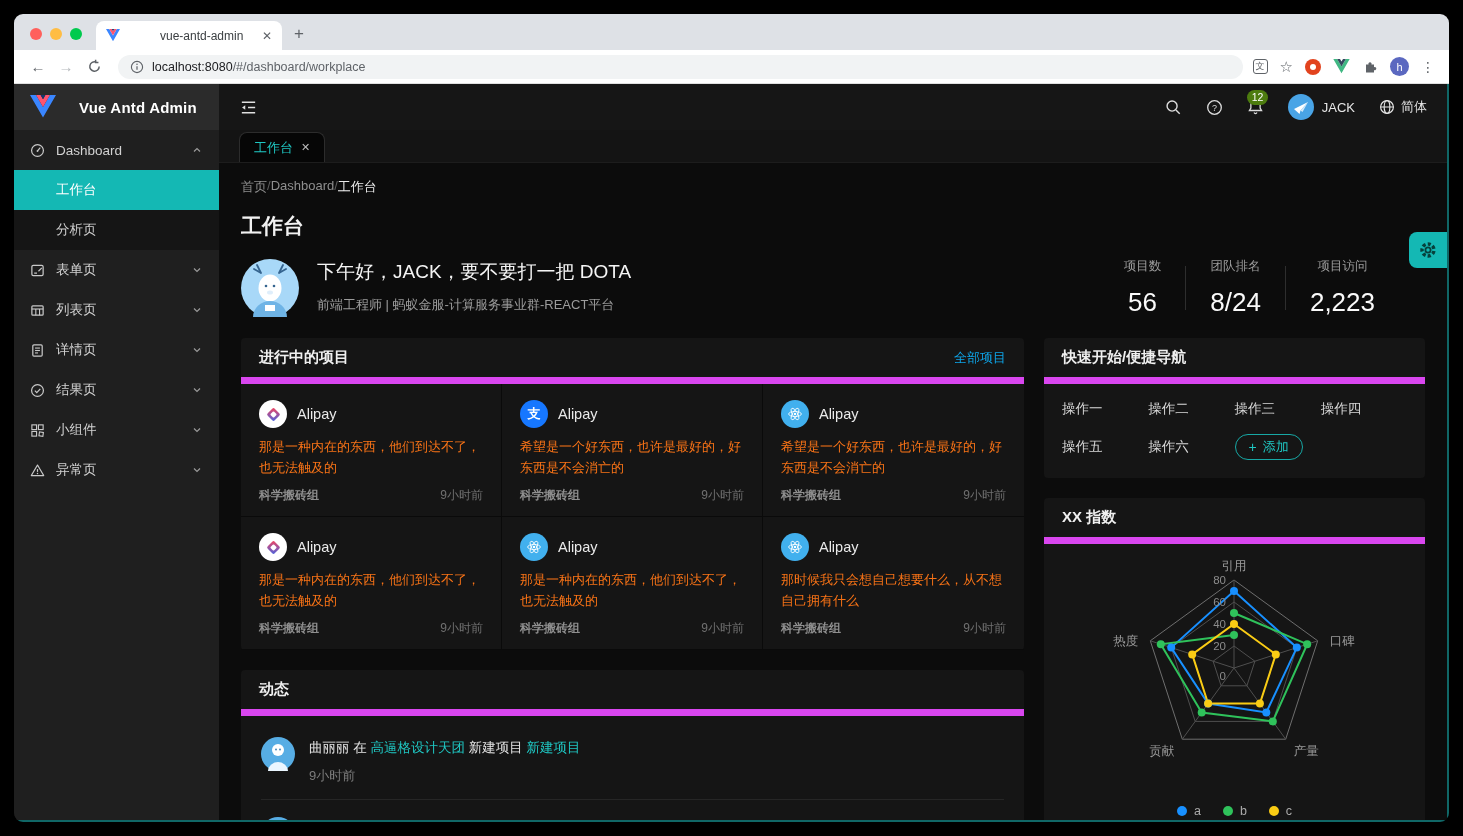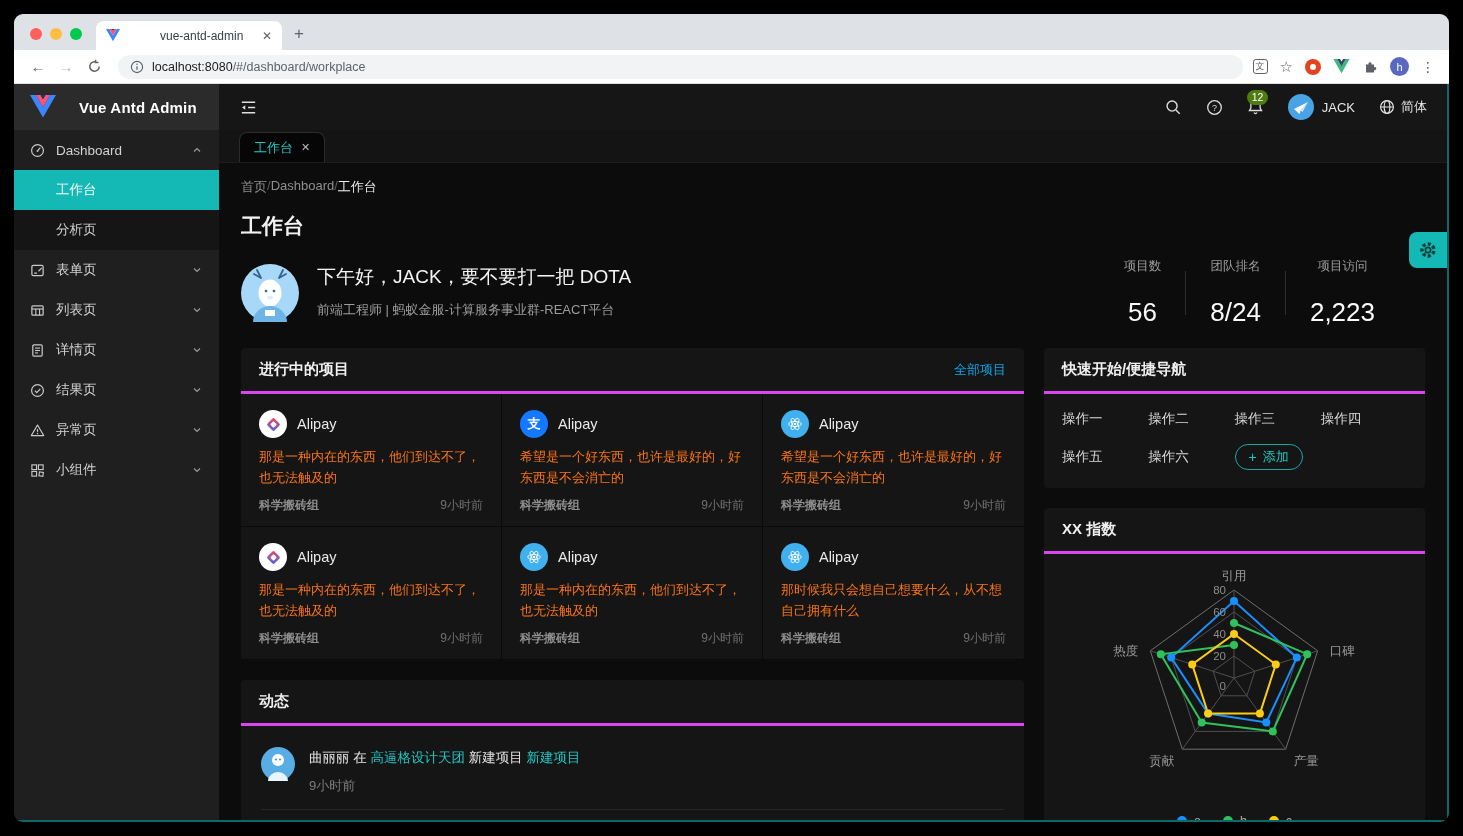--- a/index.html
+++ b/index.html
@@ -72,28 +72,28 @@
   .breadcrumb .last { color:#ececec; }
   .pagetitle { color:#f2f2f2; font-size:21px; font-weight:600; padding:16px 22px 0; }
 
   .greetrow { display:flex; align-items:center; padding:18px 22px 20px; }
   .greet-left { display:flex; align-items:flex-start; gap:18px; }
   .greet-title { color:#f5f5f5; font-size:19px; font-weight:500; }
   .greet-sub { color:#9c9c9c; font-size:13px; margin-top:11px; }
   .statsrow { margin-left:auto; display:flex; align-items:center; margin-right:26px;}
   .stat { text-align:center; padding:0 24px; }
   .stat-label { color:#9c9c9c; font-size:12.5px; }
-  .stat-value { color:#fafafa; font-size:26px; margin-top:22px; }
+  .stat-value { color:#fafafa; font-size:26px; margin-top:12px; }
   .stat-div { width:1px; height:44px; background:#2e2e2e; }
 
   .maingrid { display:flex; gap:20px; padding:0 22px; align-items:flex-start; }
   .col-left { flex:1; min-width:0; }
   .col-right { flex:0 0 381px; width:381px; }
   .card { background:#151515; border-radius:4px; }
-  .card-header { height:46px; display:flex; align-items:center; padding:0 18px; border-bottom:3px solid #d946ef; }
+  .card-header { height:46px; display:flex; align-items:center; padding:0 18px; border-bottom:7px solid #d946ef; }
   .card-title { color:#f0f0f0; font-size:15px; font-weight:600; }
   .card-link { margin-left:auto; color:#0ea5e9; font-size:13px; cursor:pointer; }
 
   .projgrid { display:flex; flex-wrap:wrap; }
   .project-cell { width:33.3333%; min-height:115px; padding:16px 18px 12px;
     border-right:1px solid #0a0a0a; border-bottom:1px solid #0a0a0a; cursor:pointer;}
   .project-cell:nth-child(3n) { border-right:none; }
   .proj-top { display:flex; align-items:center; gap:10px; }
   .logo-circle { width:28px; height:28px; border-radius:50%; display:flex; align-items:center; justify-content:center; flex:0 0 28px;}
   .proj-name { color:#eaeaea; font-size:14.5px; }
@@ -286,42 +286,42 @@
             <span class="mi-label">结果页</span>
             <span class="mi-chevron">
               <svg width="12" height="12" viewBox="0 0 16 16">
                 <polyline points="4,6 8,10 12,6" fill="none" stroke="#9a9a9a" stroke-width="1.6"></polyline>
               </svg>
             </span>
           </div>
           <div class="menu-item">
             <span class="mi-icon">
               <svg width="15" height="15" viewBox="0 0 16 16">
-                <path d="M8 2.2 L14.6 13.4 H1.4 Z" fill="none" stroke="#c9c9c9" stroke-width="1.3" stroke-linejoin="round"></path>
-                <line x1="8" y1="6.5" x2="8" y2="9.5" stroke="#c9c9c9" stroke-width="1.3"></line>
-                <circle cx="8" cy="11.3" r="0.8" fill="#c9c9c9"></circle>
-              </svg>
-            </span>
-            <span class="mi-label">异常页</span>
-            <span class="mi-chevron">
-              <svg width="12" height="12" viewBox="0 0 16 16">
-                <polyline points="4,6 8,10 12,6" fill="none" stroke="#9a9a9a" stroke-width="1.6"></polyline>
-              </svg>
-            </span>
-          </div>
-          <div class="menu-item">
-            <span class="mi-icon">
-              <svg width="15" height="15" viewBox="0 0 16 16">
                 <rect x="2" y="2" width="5" height="5" fill="none" stroke="#c9c9c9" stroke-width="1.2"></rect>
                 <rect x="9" y="2" width="5" height="5" fill="none" stroke="#c9c9c9" stroke-width="1.2"></rect>
                 <rect x="2" y="9" width="5" height="5" fill="none" stroke="#c9c9c9" stroke-width="1.2"></rect>
                 <rect x="9.8" y="9.8" width="4.2" height="4.2" fill="none" stroke="#c9c9c9" stroke-width="1.2" transform="rotate(8 12 12)"></rect>
               </svg>
             </span>
             <span class="mi-label">小组件</span>
+            <span class="mi-chevron">
+              <svg width="12" height="12" viewBox="0 0 16 16">
+                <polyline points="4,6 8,10 12,6" fill="none" stroke="#9a9a9a" stroke-width="1.6"></polyline>
+              </svg>
+            </span>
+          </div>
+          <div class="menu-item">
+            <span class="mi-icon">
+              <svg width="15" height="15" viewBox="0 0 16 16">
+                <path d="M8 2.2 L14.6 13.4 H1.4 Z" fill="none" stroke="#c9c9c9" stroke-width="1.3" stroke-linejoin="round"></path>
+                <line x1="8" y1="6.5" x2="8" y2="9.5" stroke="#c9c9c9" stroke-width="1.3"></line>
+                <circle cx="8" cy="11.3" r="0.8" fill="#c9c9c9"></circle>
+              </svg>
+            </span>
+            <span class="mi-label">异常页</span>
             <span class="mi-chevron">
               <svg width="12" height="12" viewBox="0 0 16 16">
                 <polyline points="4,6 8,10 12,6" fill="none" stroke="#9a9a9a" stroke-width="1.6"></polyline>
               </svg>
             </span>
           </div>
         </nav>
     </aside>
 
     <div class="mainarea">

